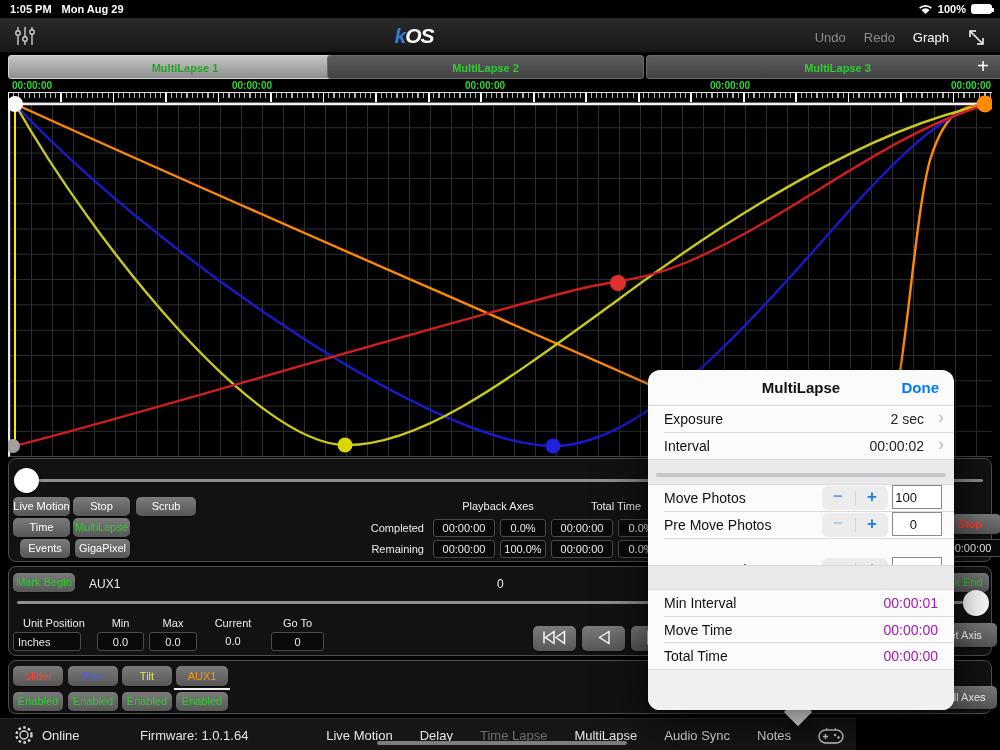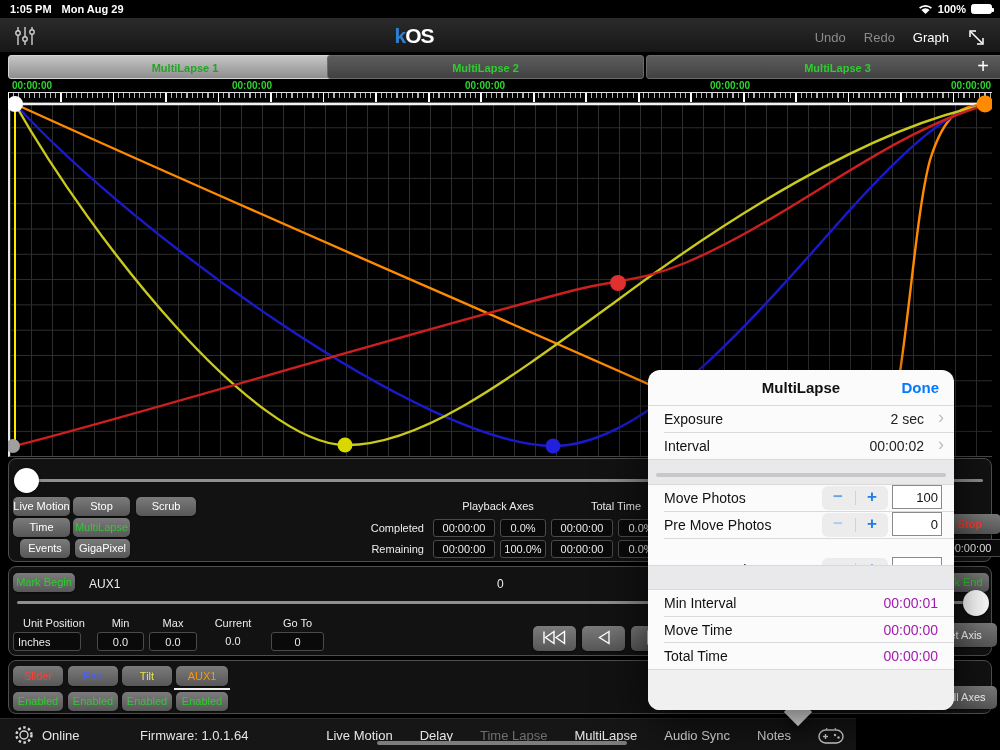--- a/index.html
+++ b/index.html
@@ -10,21 +10,21 @@
   
   .statusbar { left:0; top:0; width:1000px; height:18px; background:#000; color:#fff; font-size:11px; }
   .sb-left { left:10px; top:3px; display:flex; gap:10px; font-weight:bold; }
   .sb-right { right:8px; top:3px; display:flex; gap:5px; align-items:center; font-weight:bold; }
   .battery { width:21px; height:10px; border:1px solid #fff; border-radius:2.5px; position:relative; background:#fff; }
   .battery:after { content:""; position:absolute; right:-3px; top:2.5px; width:2px; height:4px; background:#fff; border-radius:0 1px 1px 0; }
 
   
   .toolbar { left:0; top:18px; width:1000px; height:35px; background:linear-gradient(#2b2b2b,#171717); border-bottom:1px solid #000; }
   .mixer-icon { left:14px; top:7px; }
-  .logo { left:0; top:6px; width:828px; text-align:center; font-size:21px; font-weight:bold; letter-spacing:-1px; color:#fff; }
+  .logo { left:0; top:6px; width:828px; text-align:center; font-size:21px; font-weight:bold; font-style:italic; letter-spacing:-1px; color:#fff; }
   .logo .k { color:#2e7fd1; }
   .tb-right { right:14px; top:10px; display:flex; gap:18px; align-items:center; font-size:13px; }
   .dim { color:#8b8b8b; }
   .lit { color:#fff; }
 
   
   .tabbar { left:0; top:55px; width:1000px; height:25px; background:#000; }
   .tab { position:absolute; top:0; height:24px; border-radius:3px; text-align:center; font-size:11px; font-weight:bold; color:#2ecc2e; line-height:24px; }
   .tab.sel { background:linear-gradient(#c6c6c6,#8e8e8e); border:1px solid #d5d5d5; color:#23a523; }
   .tab.unsel { background:linear-gradient(#5d5d5d,#414141); border:1px solid #6a6a6a; }
@@ -67,21 +67,21 @@
   .pgap { position:absolute; left:0; width:100%; background:#e9e9eb; border-top:1px solid #d9d9db; border-bottom:1px solid #d9d9db; }
   .chev { position:absolute; right:10px; top:1px; color:#bdbdc2; font-size:18px; }
   .pval { position:absolute; right:30px; top:5px; color:#222; }
   .pval2 { position:absolute; right:16px; top:5px; color:#a21caf;text-align:right; }
   .stepper { position:absolute; left:174px; top:1px; width:66px; height:24px; background:#ececec; border-radius:6px; }
   .stepper .mi { position:absolute; left:0; top:1px; width:32px; text-align:center; font-size:17px; font-weight:bold; }
   .stepper .pl { position:absolute; right:0; top:1px; width:32px; text-align:center; font-size:17px; font-weight:bold; color:#1c7ee8; }
   .stepper .dv { position:absolute; left:33px; top:5px; width:1px; height:14px; background:#d2d2d4; }
   .minus-on { color:#63a5e8; } .minus-off { color:#a9cdf0; }
   .pnum { position:absolute; left:244px; top:0px; width:50px; height:24px; background:#fff; border:1px solid #8a8a8a;
-          text-align:right; padding:4px 3px 0 0; font-size:13px; }
+          text-align:right; padding:4px 24px 0 0; font-size:13px; }
 
   
   .bottombar { left:0; top:718px; width:856px; height:32px; background:#161616; border-top:1px solid #2a2a2a;
                color:#e5e5e5; font-size:13px; }
   .bb-items { position:absolute; right:12px; top:8px; display:flex; gap:27px; align-items:center; }
   .home { left:377px; top:741px; width:250px; height:4px; background:#7d7d7d; border-radius:2px; }
 </style>
 </head>
 <body>
 

